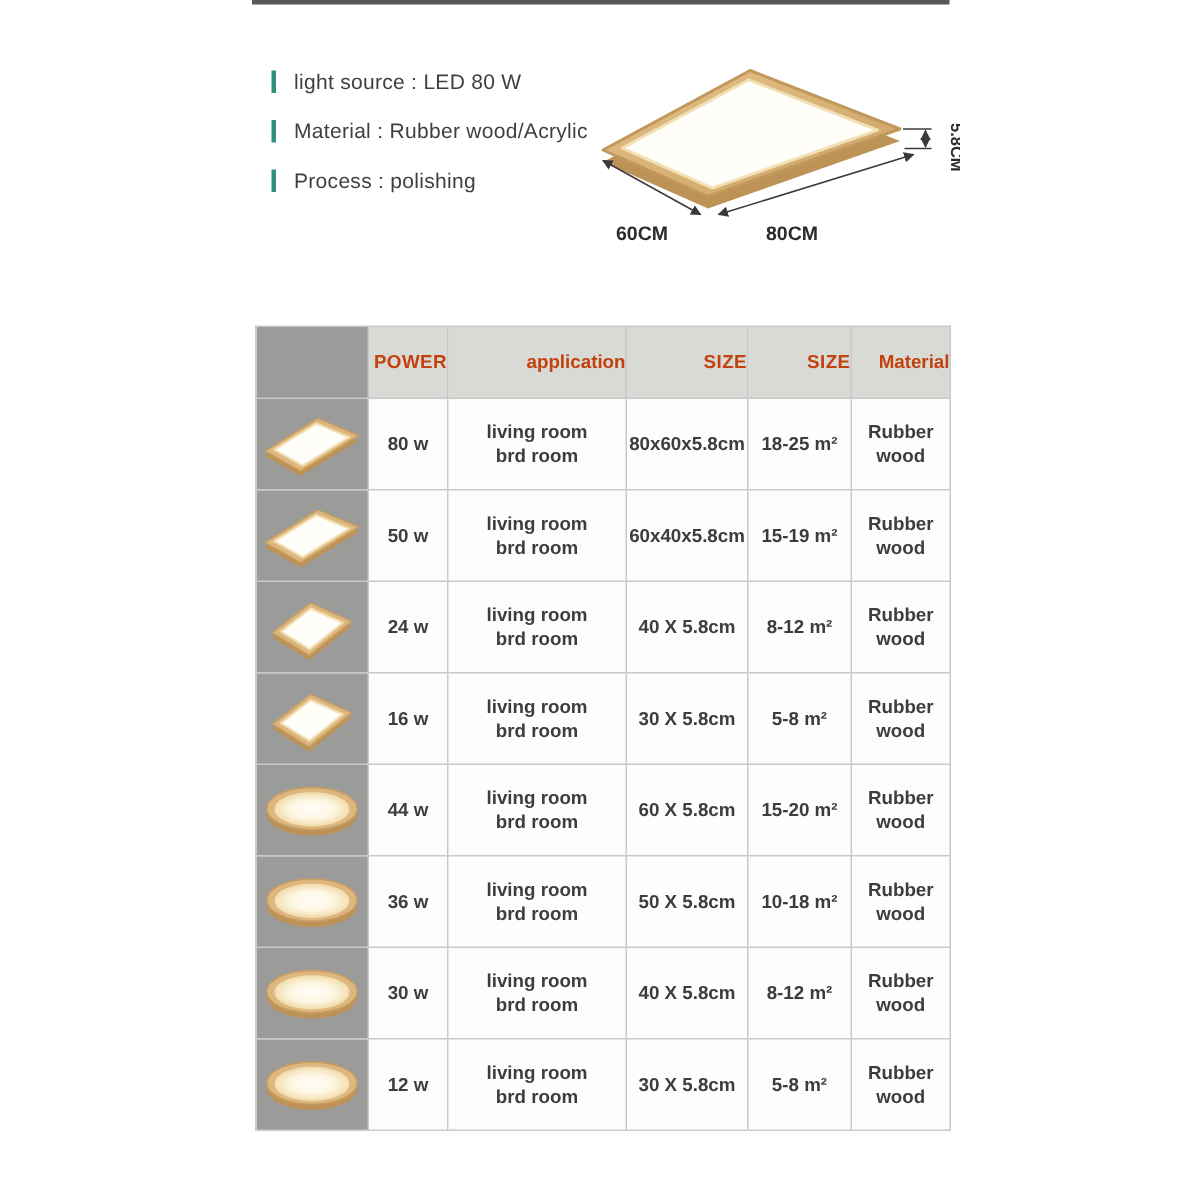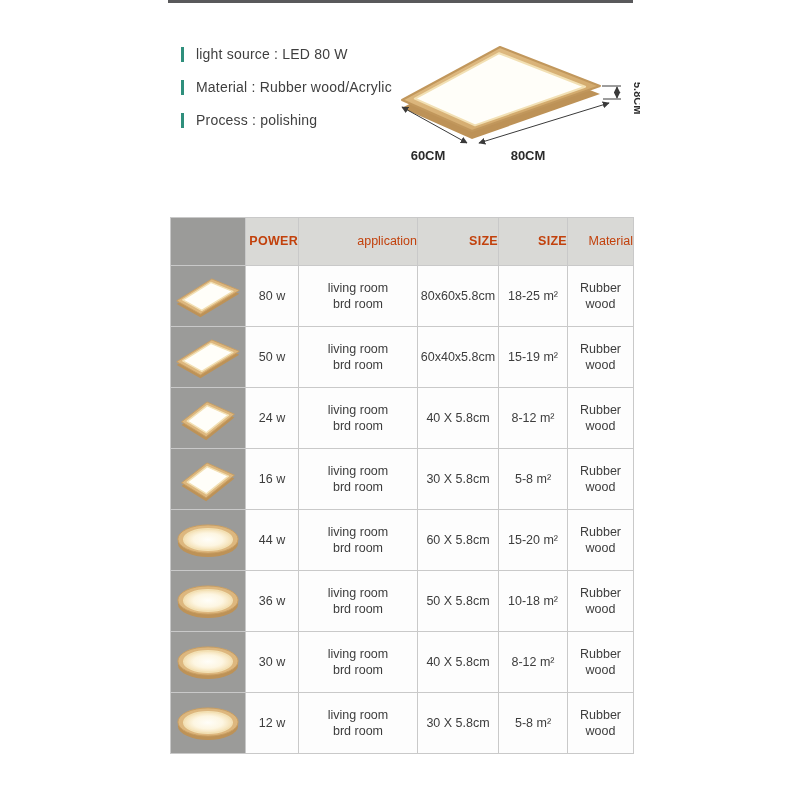--- a/index.html
+++ b/index.html
@@ -15,21 +15,21 @@
   .bullet { width:3px; height:15px; background:#2f8f7c; margin-right:12px; flex:none; }
   .feature span { font-size:14px; color:#3f3f3f; letter-spacing:0.2px; }
 
   
   .diagram { position:absolute; left:388px; top:38px; width:252px; height:134px; }
 
   
   table.spec { position:absolute; left:170px; top:217px; width:463px;
     border-collapse:collapse; table-layout:fixed; }
   table.spec td, table.spec th { border:1px solid #c9c9c9; text-align:center;
-    vertical-align:middle; font-size:12.5px; line-height:1.3; font-weight:400; background:#fdfdfd; }
+    vertical-align:middle; font-size:12.5px; line-height:1.3; font-weight:700; background:#fdfdfd; }
   table.spec tr.hdr th { height:48px; background:#d9d9d6; color:#c2410c;text-align:right; }
   table.spec tr.hdr th.b { font-weight:700; letter-spacing:0.3px; }
   table.spec tr.datarow td { height:61px; }
   td.img-cell, th.img-cell { background:#9b9b99 !important; }
   td.img-cell svg { display:block; margin:0 auto; }
 
   text.dimlabel { font-size:13px; font-weight:700; fill:#2b2b2b; font-family:"Liberation Sans",sans-serif; }
   text.dimlabel-sm { font-size:11px; font-weight:700; fill:#2b2b2b; font-family:"Liberation Sans",sans-serif; }
 </style>
 </head>

